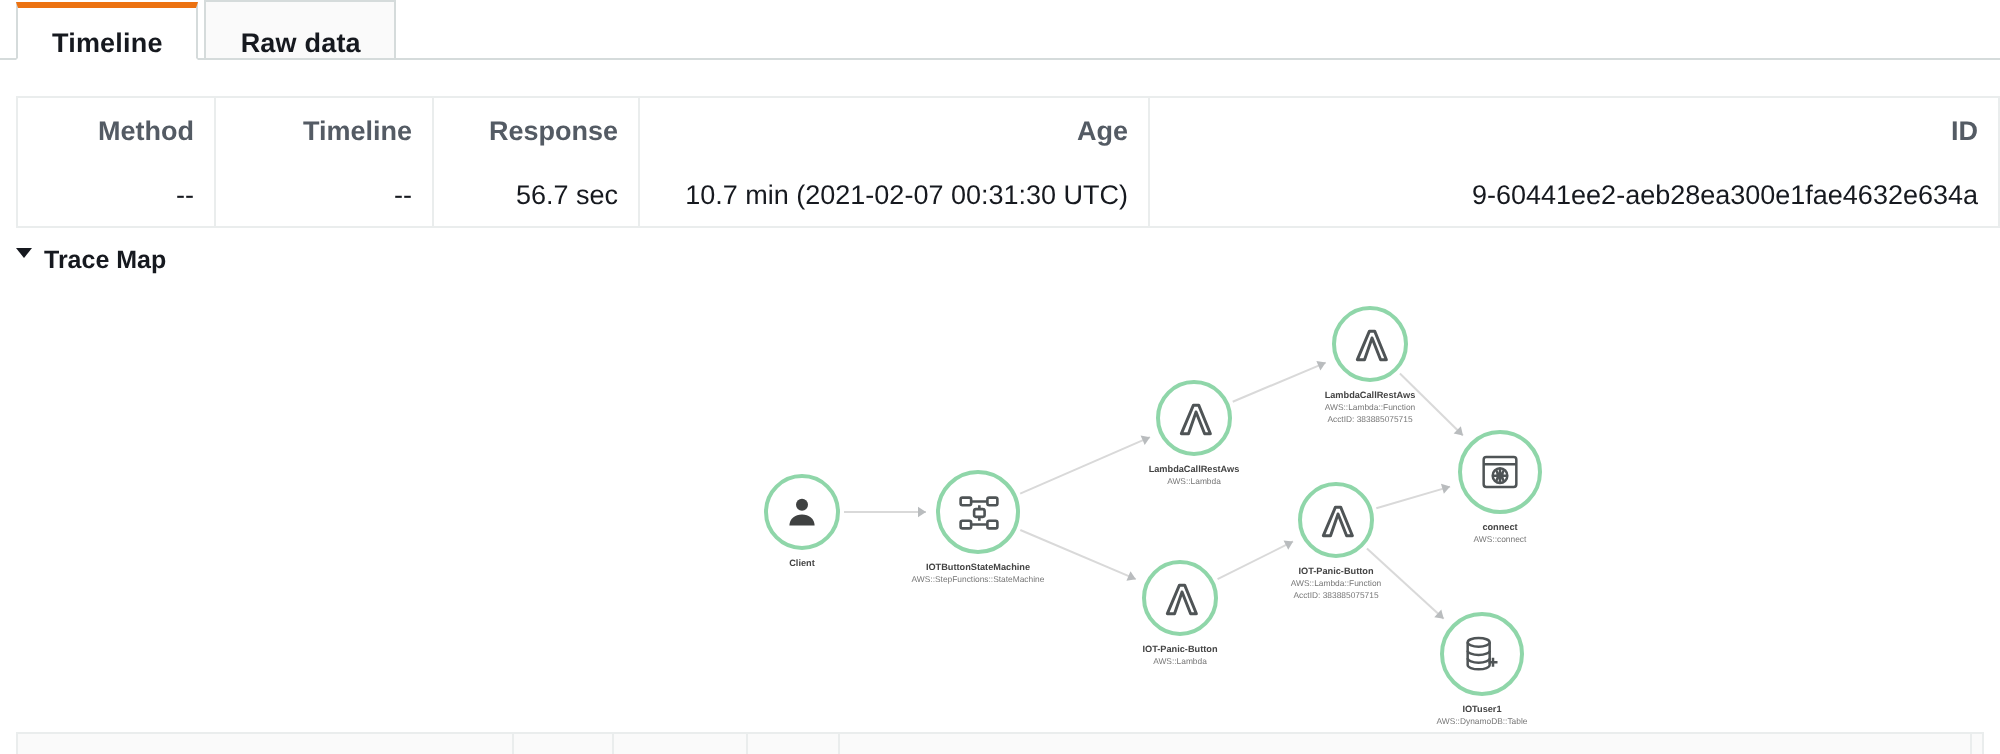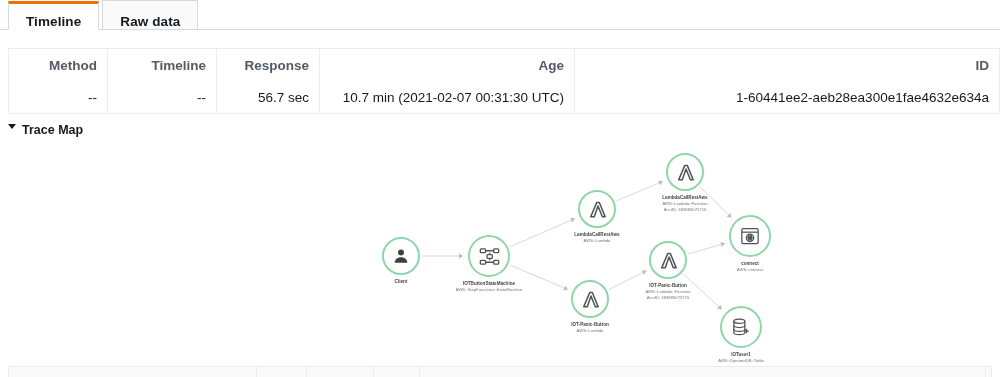--- a/index.html
+++ b/index.html
@@ -215,21 +215,21 @@
         <th class="col-age">Age</th>
         <th class="col-id">ID</th>
       </tr>
     </thead>
     <tbody>
       <tr>
         <td>--</td>
         <td>--</td>
         <td>56.7 sec</td>
         <td>10.7 min (2021-02-07 00:31:30 UTC)</td>
-        <td>1-60441ee2-aeb28ea300e1fae4632e634a</td>
+        <td>9-60441ee2-aeb28ea300e1fae4632e634a</td>
       </tr>
     </tbody>
   </table>
 </div>
 
 <div class="section-head">
   <span class="caret"></span>
   <span>Trace Map</span>
 </div>
 

